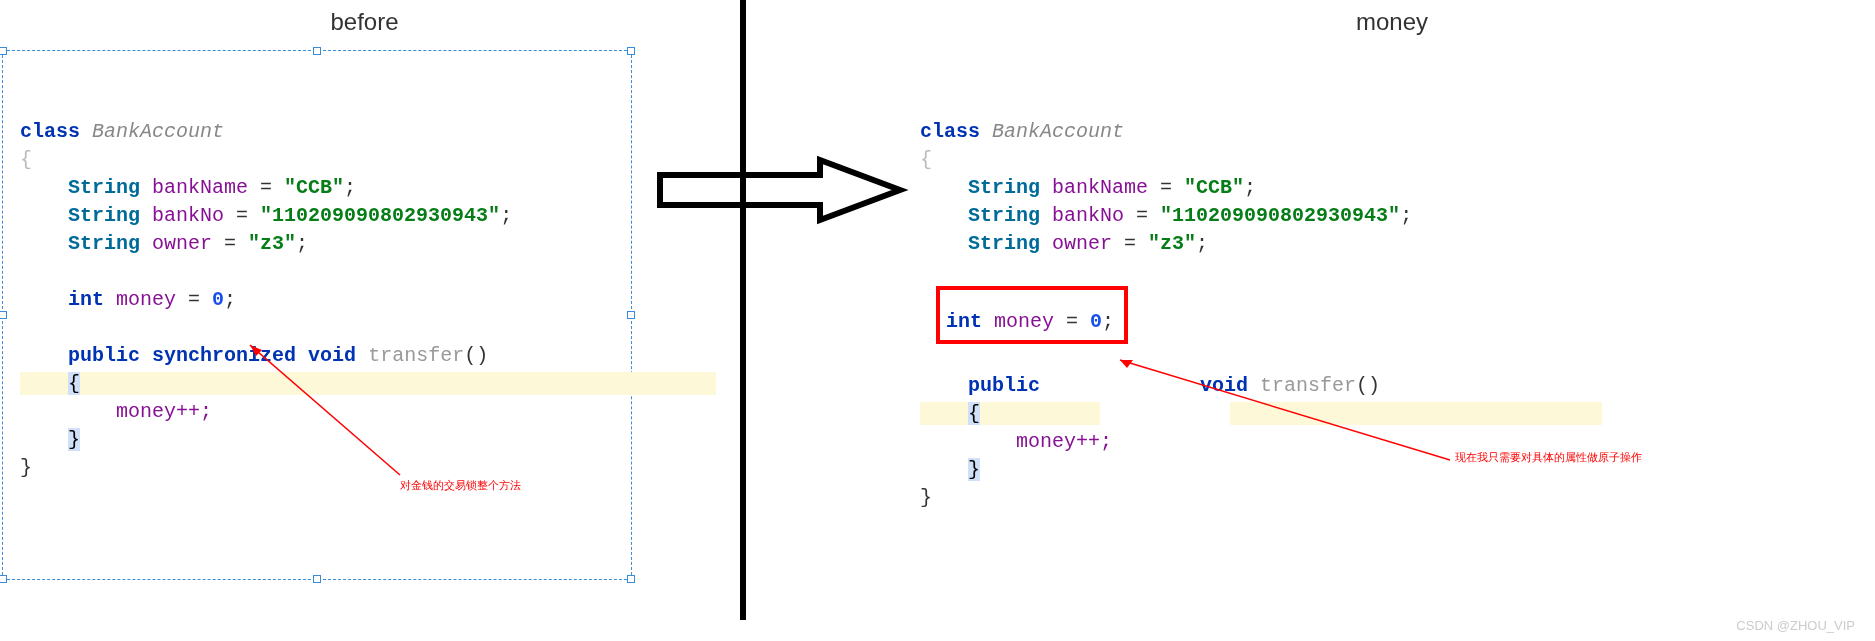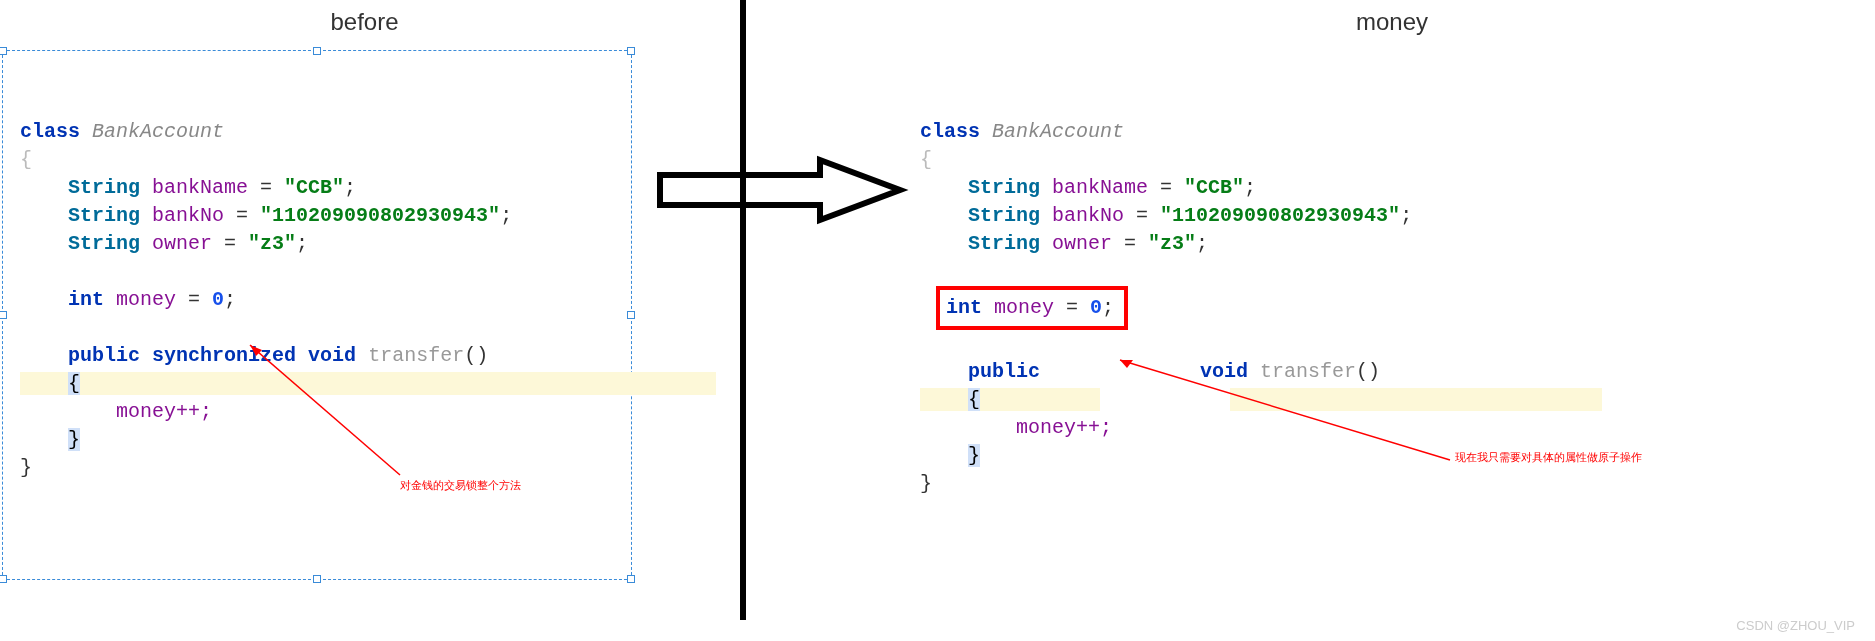--- a/index.html
+++ b/index.html
@@ -76,21 +76,21 @@
   .pl   { color: #333; }
   .brace-faded { color: #bbb; }
   .brace-hl { background:#d0e0f8; }
 
   .hl-yellow {
     background: #fdf8d8;
     display: inline;
   }
   .red-box {
     border: 4px solid #ff0000;
-    padding: 4px 10px 4px 6px;
+    padding: 18px 10px 4px 6px;
     display: inline-block;
     margin-left: -8px;
   }
   .gap { display:inline-block; }
   .red-text {
     color: #ff0000;
     font-size: 11px;
     font-family: Arial, sans-serif;
     position: absolute;
   }

